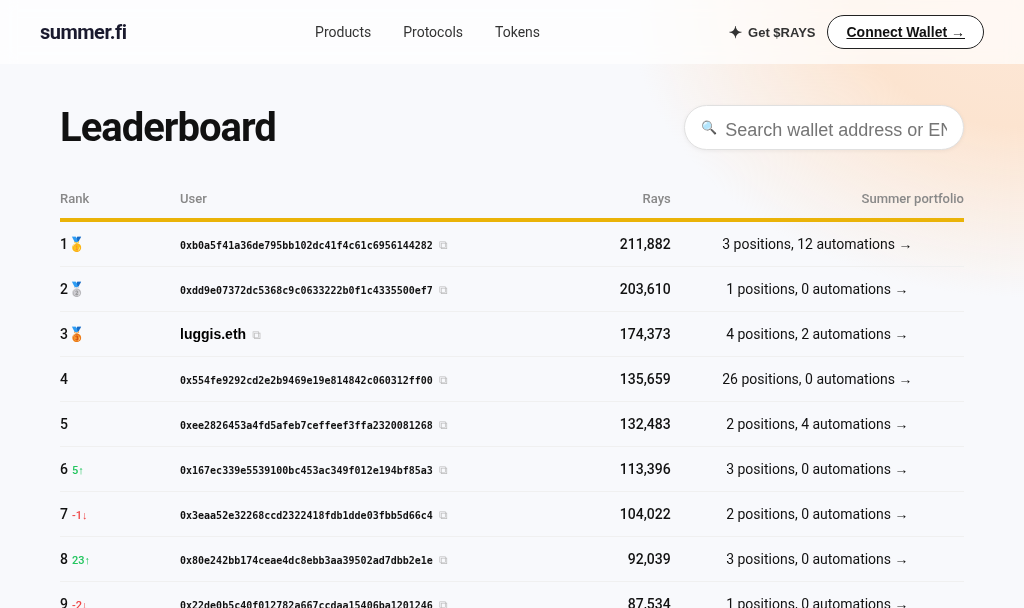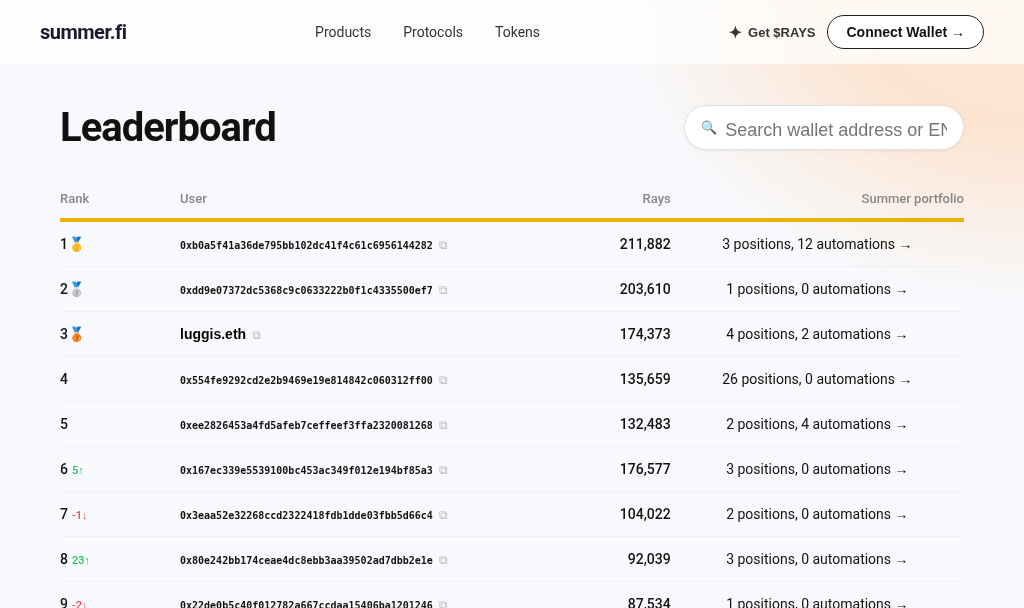--- a/index.html
+++ b/index.html
@@ -82,20 +82,21 @@
       align-items: center;
       gap: 6px;
       background: white;
       border: 1.5px solid #222;
       border-radius: 24px;
       padding: 8px 18px;
       font-size: 14px;
       font-weight: 600;
       color: #111;
       cursor: pointer;
+      text-decoration: underline;
     }
 
     
     main {
       position: relative;
       z-index: 1;
       padding: 40px 60px;
       max-width: 1024px;
       margin: 0 auto;
     }
@@ -298,21 +299,21 @@
         </tr>
         <tr>
           <td class="rank-cell"><span class="rank-number">5</span></td>
           <td><span class="user-cell">0xee2826453a4fd5afeb7ceffeef3ffa2320081268</span><span class="copy-icon">⧉</span></td>
           <td class="rays-cell">132,483</td>
           <td class="portfolio-cell"><a class="portfolio-link">2 positions, 4 automations →</a></td>
         </tr>
         <tr>
           <td class="rank-cell"><span class="rank-number">6</span><span class="rank-change rank-up">5↑</span></td>
           <td><span class="user-cell">0x167ec339e5539100bc453ac349f012e194bf85a3</span><span class="copy-icon">⧉</span></td>
-          <td class="rays-cell">176,577</td>
+          <td class="rays-cell">113,396</td>
           <td class="portfolio-cell"><a class="portfolio-link">3 positions, 0 automations →</a></td>
         </tr>
         <tr>
           <td class="rank-cell"><span class="rank-number">7</span><span class="rank-change rank-down">-1↓</span></td>
           <td><span class="user-cell">0x3eaa52e32268ccd2322418fdb1dde03fbb5d66c4</span><span class="copy-icon">⧉</span></td>
           <td class="rays-cell">104,022</td>
           <td class="portfolio-cell"><a class="portfolio-link">2 positions, 0 automations →</a></td>
         </tr>
         <tr>
           <td class="rank-cell"><span class="rank-number">8</span><span class="rank-change rank-up">23↑</span></td>

